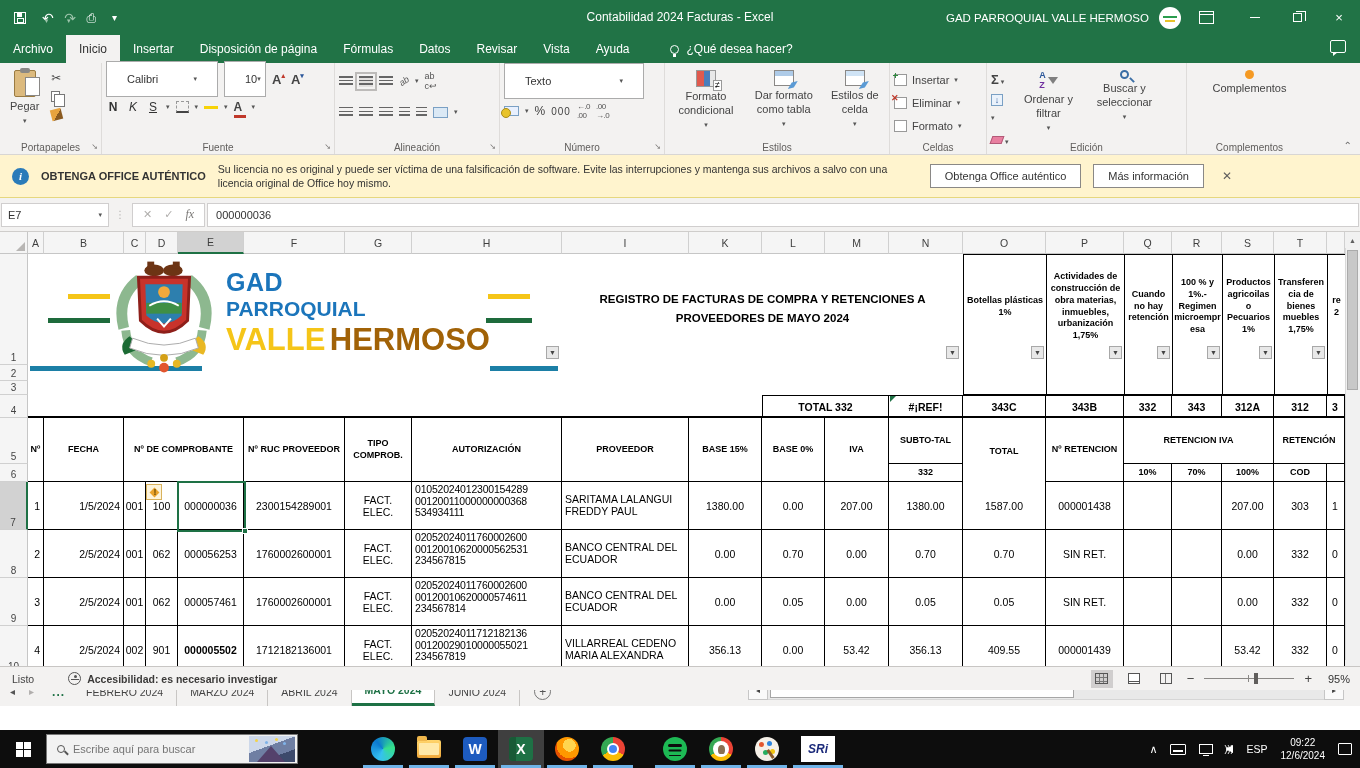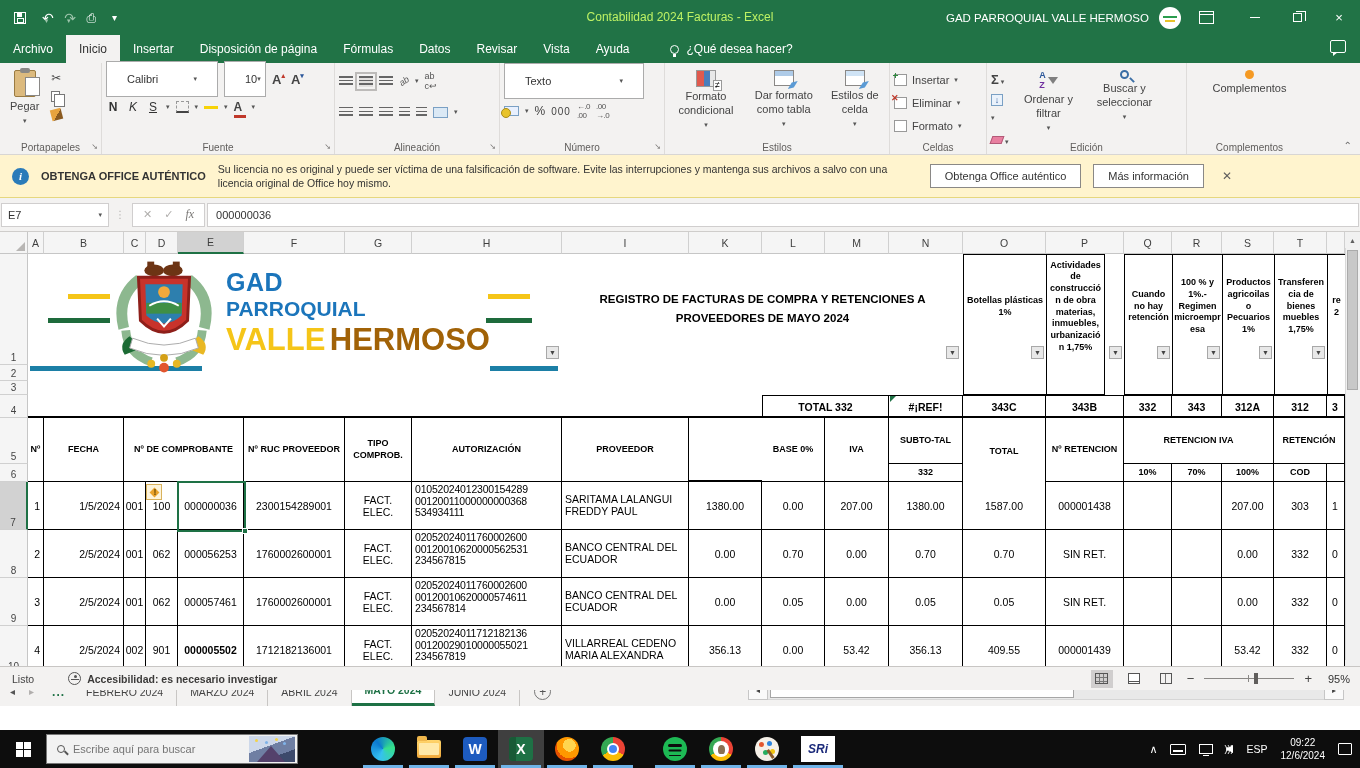--- a/index.html
+++ b/index.html
@@ -9,21 +9,21 @@
 
   
   .titlebar{position:absolute;left:0;top:0;width:1360px;height:35px;background:#217346;color:#fff}
   .qat{position:absolute;left:14px;top:0;height:35px;display:flex;align-items:center;gap:16px}
   .i-save{width:12px;height:12px;border:1.5px solid #fff;position:relative}
   .i-save:before{content:"";position:absolute;left:2px;top:0;width:5px;height:4px;background:#fff}
   .i-save:after{content:"";position:absolute;left:2px;bottom:0;width:5px;height:3px;border:1px solid #fff}
   .gly{font-size:14px;line-height:1;color:#fff}
   .dim{color:#9cc4ab}
   .mini{font-size:7px;margin-left:-9px;margin-top:8px}
-  .ttl{position:absolute;left:0;right:0;top:0;height:35px;text-align:center;line-height:35px;font-size:12px;color:#bef264}
+  .ttl{position:absolute;left:0;right:0;top:0;height:35px;text-align:center;line-height:35px;font-size:12px;color:#ffffff}
   .tright{position:absolute;right:0;top:0;height:35px;display:flex;align-items:center}
   .acct{font-size:11.5px;margin-right:10px}
   .avatar{width:22px;height:22px;border-radius:50%;background:#fff;position:relative;margin-right:18px;overflow:hidden}
   .avatar:before{content:"";position:absolute;left:4px;top:9px;width:14px;height:2px;background:#2a9d4e}
   .avatar:after{content:"";position:absolute;left:6px;top:13px;width:10px;height:2px;background:#e8c32a}
   .ribopt{width:15px;height:13px;border:1px solid #fff;position:relative;margin-right:20px}
   .ribopt:before{content:"";position:absolute;left:0;top:2px;right:0;height:1px;background:#fff}
   .winbtn{width:42px;height:35px;display:flex;align-items:center;justify-content:center}
   .i-min{width:10px;height:1px;background:#fff}
   .i-rest{width:9px;height:9px;border:1px solid #fff;position:relative}
@@ -543,21 +543,21 @@
           <div style="font-weight:800;font-size:21px;color:#1b75bb;margin-top:3px">PARROQUIAL</div>
           <div style="margin-top:5px;white-space:nowrap"><span style="font-weight:800;font-size:31px;color:#f5c518">VALLE</span> <span style="font-weight:800;font-size:31px;color:#a16207">HERMOSO</span></div>
         </div>
       </div>
       <div class="titlec" style="left: 562px; top: 256px; width: 401px; height: 105px;">
         <div class="in">REGISTRO DE FACTURAS DE COMPRA Y RETENCIONES A PROVEEDORES DE MAYO 2024</div>
       </div>
       <div class="blk" style="left: 963px; top: 254px; width: 1px; height: 141px;"></div>
       <div class="fh" style="left: 963px; top: 254px; width: 84px; height: 141px;">Botellas plásticas 1%</div>
       <div class="farrow" style="left: 1031px; top: 346px; width: 13px; height: 13px;">▼</div>
-      <div class="fh" style="left: 1046px; top: 254px; width: 59px; height: 141px;">Actividades de construcción de obra materias, inmuebles, urbanización 1,75%</div>
+      <div class="fh" style="left: 1046px; top: 254px; width: 79px; height: 141px;">Actividades de construcción de obra materias, inmuebles, urbanización 1,75%</div>
       <div class="farrow" style="left: 1109px; top: 346px; width: 13px; height: 13px;">▼</div>
       <div class="fh" style="left: 1124px; top: 254px; width: 49px; height: 141px;">Cuando no hay retención</div>
       <div class="farrow" style="left: 1157px; top: 346px; width: 13px; height: 13px;">▼</div>
       <div class="fh" style="left: 1172px; top: 254px; width: 51px; height: 141px;">100 % y 1%.- Regimen microempresa</div>
       <div class="farrow" style="left: 1207px; top: 346px; width: 13px; height: 13px;">▼</div>
       <div class="fh" style="left: 1222px; top: 254px; width: 53px; height: 141px;">Productos agricoilas o Pecuarios 1%</div>
       <div class="farrow" style="left: 1259px; top: 346px; width: 13px; height: 13px;">▼</div>
       <div class="fh" style="left: 1274px; top: 254px; width: 54px; height: 141px;">Transferencia de bienes muebles 1,75%</div>
       <div class="farrow" style="left: 1312px; top: 346px; width: 13px; height: 13px;">▼</div>
       <div class="fh" style="left: 1327px; top: 254px; width: 19px; height: 141px;">re 2</div>
@@ -577,20 +577,21 @@
       <div class="blk" style="left: 28px; top: 418px; width: 2px; height: 256px;"></div>
       <div class="blk" style="left: 28px; top: 480px; width: 1317px; height: 2px;"></div>
       <div class="blk" style="left: 28px; top: 673px; width: 1317px; height: 1px;"></div>
       <div class="th" style="left: 28px; top: 418px; width: 16px; height: 64px;">Nº</div>
       <div class="th" style="left: 44px; top: 418px; width: 80px; height: 64px;">FECHA</div>
       <div class="th" style="left: 124px; top: 418px; width: 120px; height: 64px;">Nº DE COMPROBANTE</div>
       <div class="th" style="left: 244px; top: 418px; width: 101px; height: 64px;">Nº RUC PROVEEDOR</div>
       <div class="th" style="left: 345px; top: 418px; width: 67px; height: 64px;">TIPO COMPROB.</div>
       <div class="th" style="left: 412px; top: 418px; width: 150px; height: 64px;">AUTORIZACIÓN</div>
       <div class="th" style="left: 562px; top: 418px; width: 127px; height: 64px;">PROVEEDOR</div>
+      <div class="th" style="left: 689px; top: 418px; width: 73px; height: 64px;">BASE 15%</div>
       <div class="th" style="left: 762px; top: 418px; width: 63px; height: 64px;">BASE 0%</div>
       <div class="th" style="left: 825px; top: 418px; width: 64px; height: 64px;">IVA</div>
       <div class="th" style="left: 889px; top: 418px; width: 74px; height: 46px;">SUBTO-TAL</div>
       <div class="th" style="left: 963px; top: 418px; width: 83px; height: 68px;">TOTAL</div>
       <div class="th" style="left: 1046px; top: 418px; width: 78px; height: 64px;">Nº RETENCION</div>
       <div class="th" style="left: 1124px; top: 418px; width: 150px; height: 46px;">RETENCION IVA</div>
       <div class="th" style="left: 1274px; top: 418px; width: 71px; height: 46px;">RETENCIÓN</div>
       <div class="th" style="left: 889px; top: 464px; width: 74px; height: 18px;">332</div>
       <div class="th" style="left: 1124px; top: 464px; width: 48px; height: 18px;">10%</div>
       <div class="th" style="left: 1172px; top: 464px; width: 50px; height: 18px;">70%</div>

